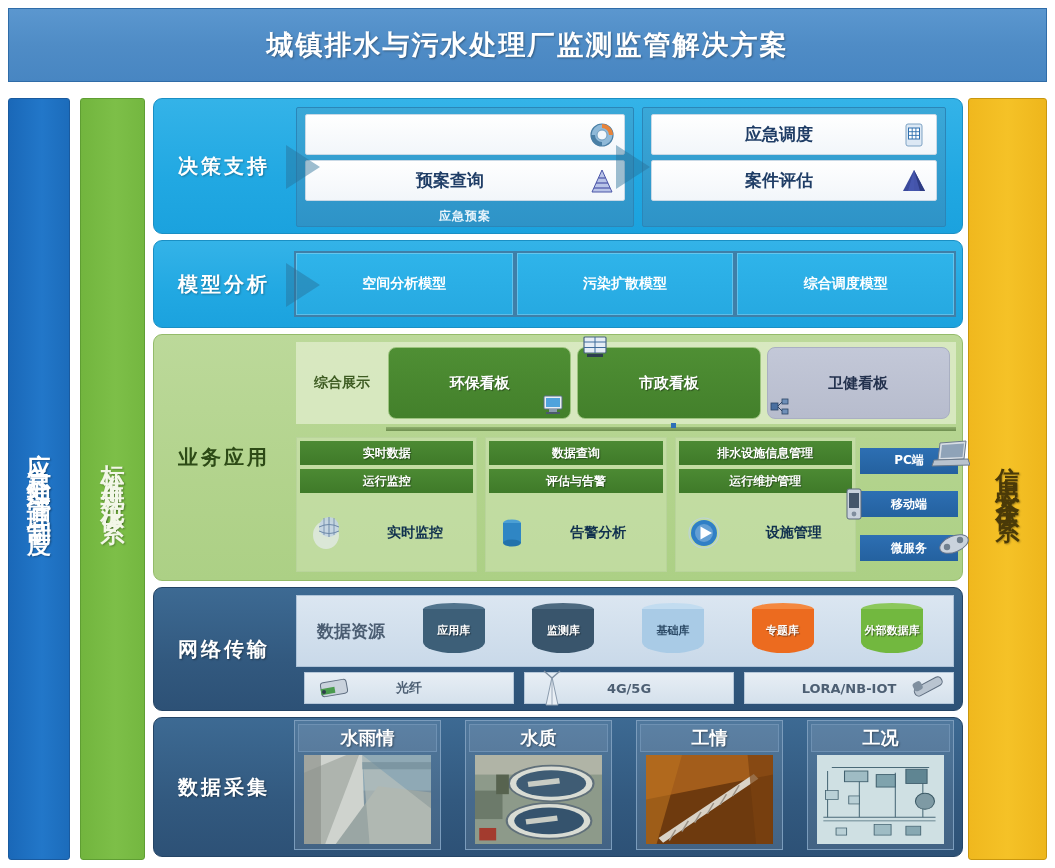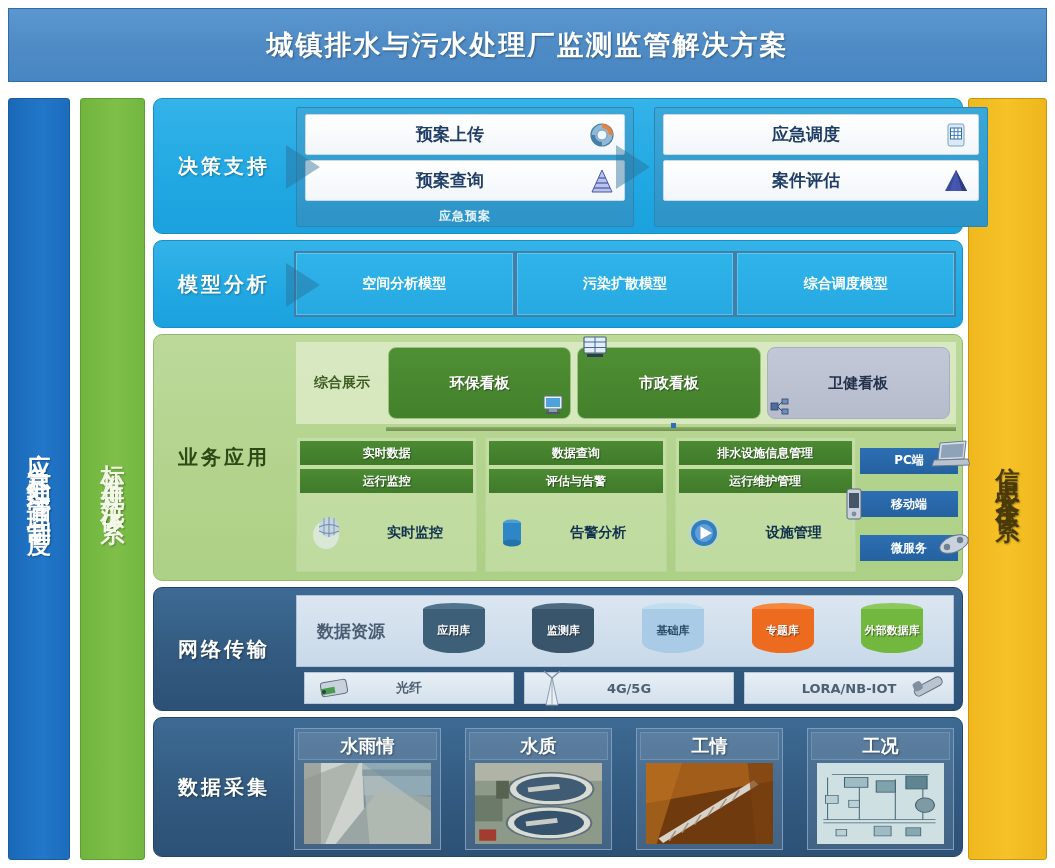--- a/index.html
+++ b/index.html
@@ -66,21 +66,21 @@
   }
   #layer-decision .layer-label { color: #ffffff; text-shadow: 1px 1px 2px rgba(0,0,0,.3); }
   .ds-group {
     position: absolute; top: 8px; height: 120px;
     background: linear-gradient(180deg,#3aa8d8,#2e93c7);
     border: 1px solid #2b86b8; border-radius: 2px;
     padding: 6px 8px 0 8px;
     display: flex; flex-direction: column;
   }
   #ds-group-0 { left: 2px; width: 338px; }
-  #ds-group-1 { left: 360px; width: 334px; }
+  #ds-group-1 { left: 348px; width: 304px; }
   .ds-row {
     height: 41px; margin-bottom: 5px;
     background: linear-gradient(180deg,#ffffff,#f2f6fa);
     border: 1px solid #c9d9e6; border-radius: 2px;
     display: flex; align-items: center; position: relative;
   }
   .ds-row-label {
     flex: 1; text-align: center; font-size: 17px; font-weight: bold;
     color: #1f3d66; padding-right: 30px;
   }
@@ -227,21 +227,21 @@
     position: relative; font-size: 13px; color: #4d5f73; font-weight: bold;
   }
 
   
   #layer-data {
     height: 140px;
     background: linear-gradient(180deg,#3d6a93,#32597f 60%,#2d5176);
     border: 1px solid #254566;
   }
   #layer-data .layer-label { color: #ffffff; text-shadow: 1px 1px 2px rgba(0,0,0,.4); }
-  .data-cards { display: flex; gap: 24px; padding: 10px 8px 6px 0; height: 100%; }
+  .data-cards { display: flex; gap: 24px; padding: 2px 8px 6px 0; height: 100%; }
   .data-card {
     flex: 1; background: rgba(255,255,255,0.10);
     border: 1px solid #7b9cbc; padding: 3px;
     display: flex; flex-direction: column;
   }
   .data-card-title {
     height: 28px; display: flex; align-items: center; justify-content: center;
     font-size: 18px; font-weight: bold; color: #ffffff;
     border: 1px solid #6e91b3; background: rgba(255,255,255,0.07);
     text-shadow: 1px 1px 2px rgba(0,0,0,.4);
@@ -274,21 +274,20 @@
 
     <div class="layer" id="layer-decision">
       <div class="layer-label">决策支持</div>
       <div class="layer-body">
 
         <div class="ds-arrow" style="left:-8px; top:46px;"></div>
         <div class="ds-arrow" style="left:322px; top:46px;"></div>
 
         <div class="ds-group" id="ds-group-0">
           <div class="ds-row">
-            <span class="ds-row-label">预案上传</span>
             <span class="ds-icon">
               <svg viewBox="0 0 28 28" width="28" height="28">
                 <circle cx="14" cy="14" r="11" fill="#8fb9d8" stroke="#4a7fa5" stroke-width="1.2"></circle>
                 <path d="M14 3 A11 11 0 0 1 25 14 L21 14 A7 7 0 0 0 14 7 Z" fill="#e8833a"></path>
                 <path d="M14 25 A11 11 0 0 1 3 14 L7 14 A7 7 0 0 0 14 21 Z" fill="#4a7fa5"></path>
                 <circle cx="14" cy="14" r="5" fill="#f2f7fb" stroke="#6f9cbd" stroke-width="1"></circle>
               </svg>
             </span>
           </div>
           <div class="ds-row">

